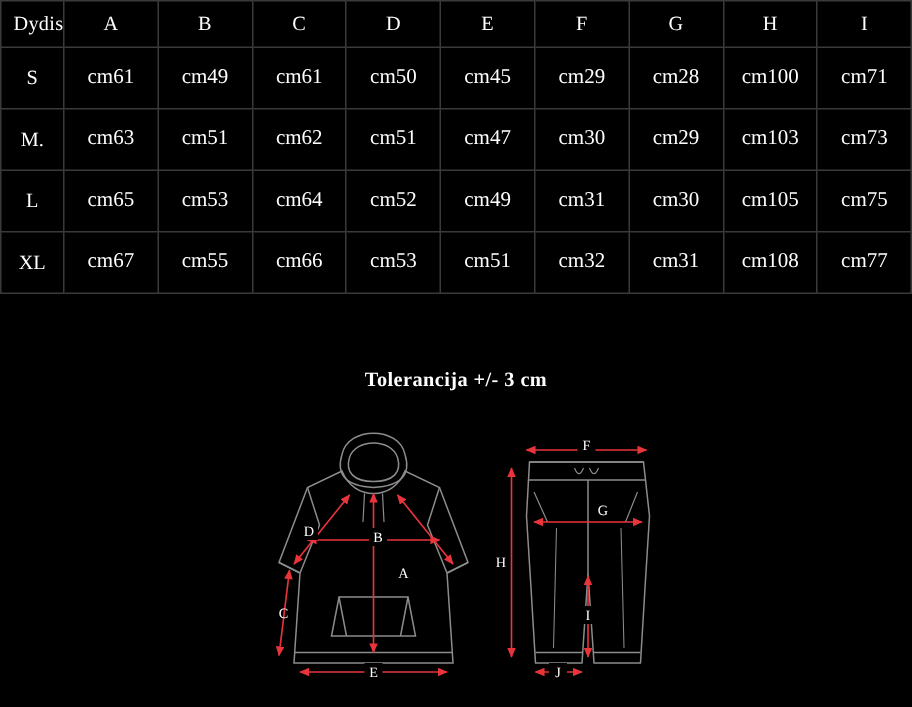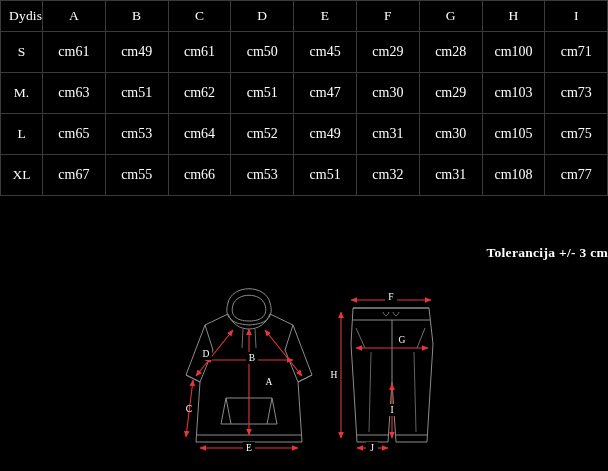--- a/index.html
+++ b/index.html
@@ -61,21 +61,21 @@
   
   col.c0 { width: 42px; }
   col.cx { width: 62.8px; }
 
   
   .tolerance {
     position: absolute;
     top: 245px;
     left: 0;
     width: 608px;
-    text-align: right;
+    text-align: center;
     font-family: "Liberation Serif", serif;
     font-size: 13.5px;
     font-weight: bold;
     color: #ffffff;
     letter-spacing: 0.3px;
   }
 
   
   .diagram {
     position: absolute;

